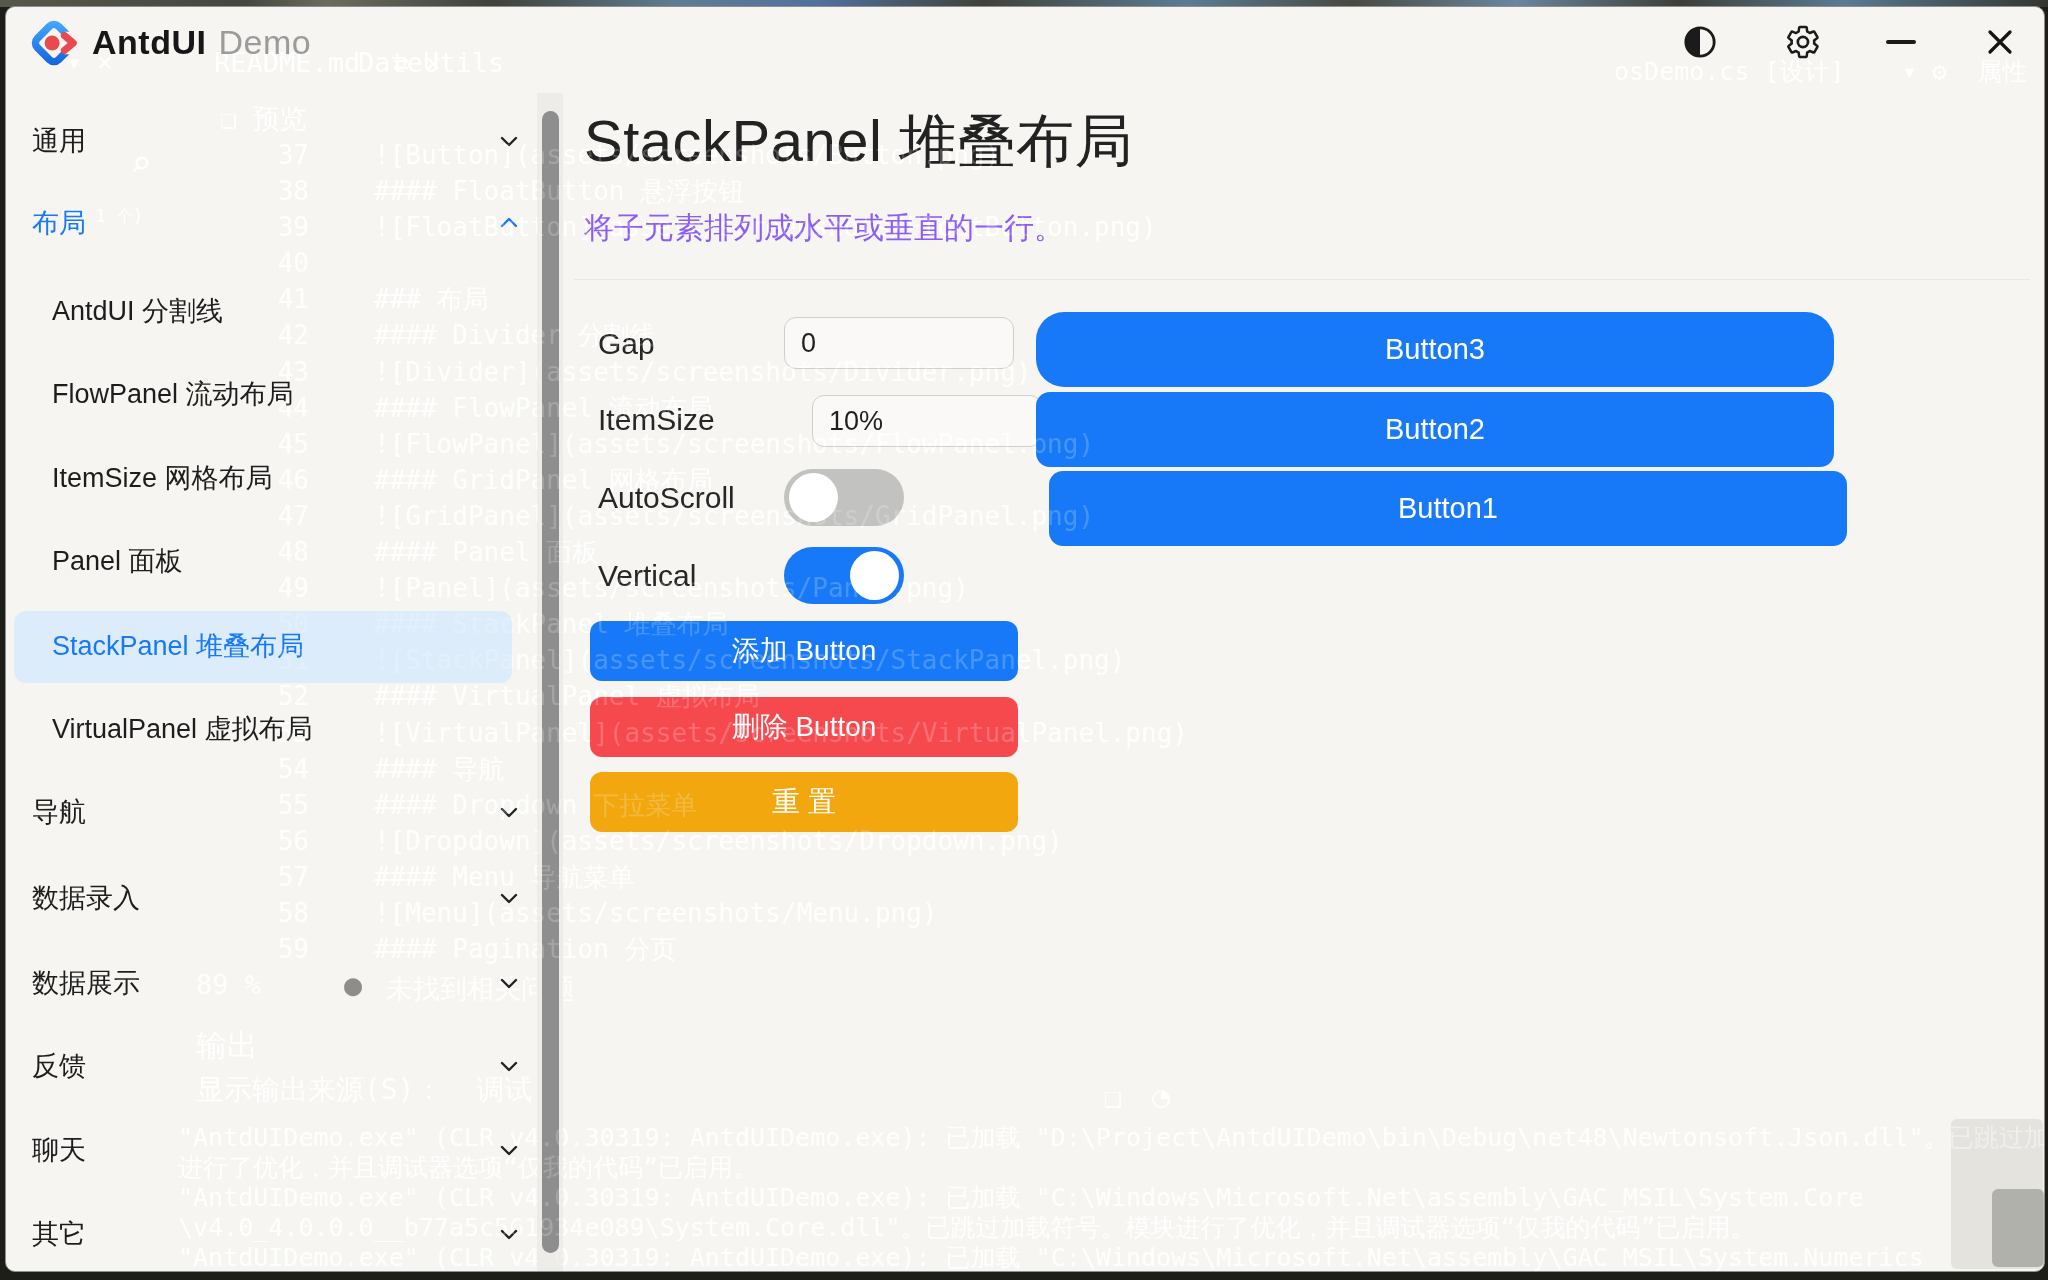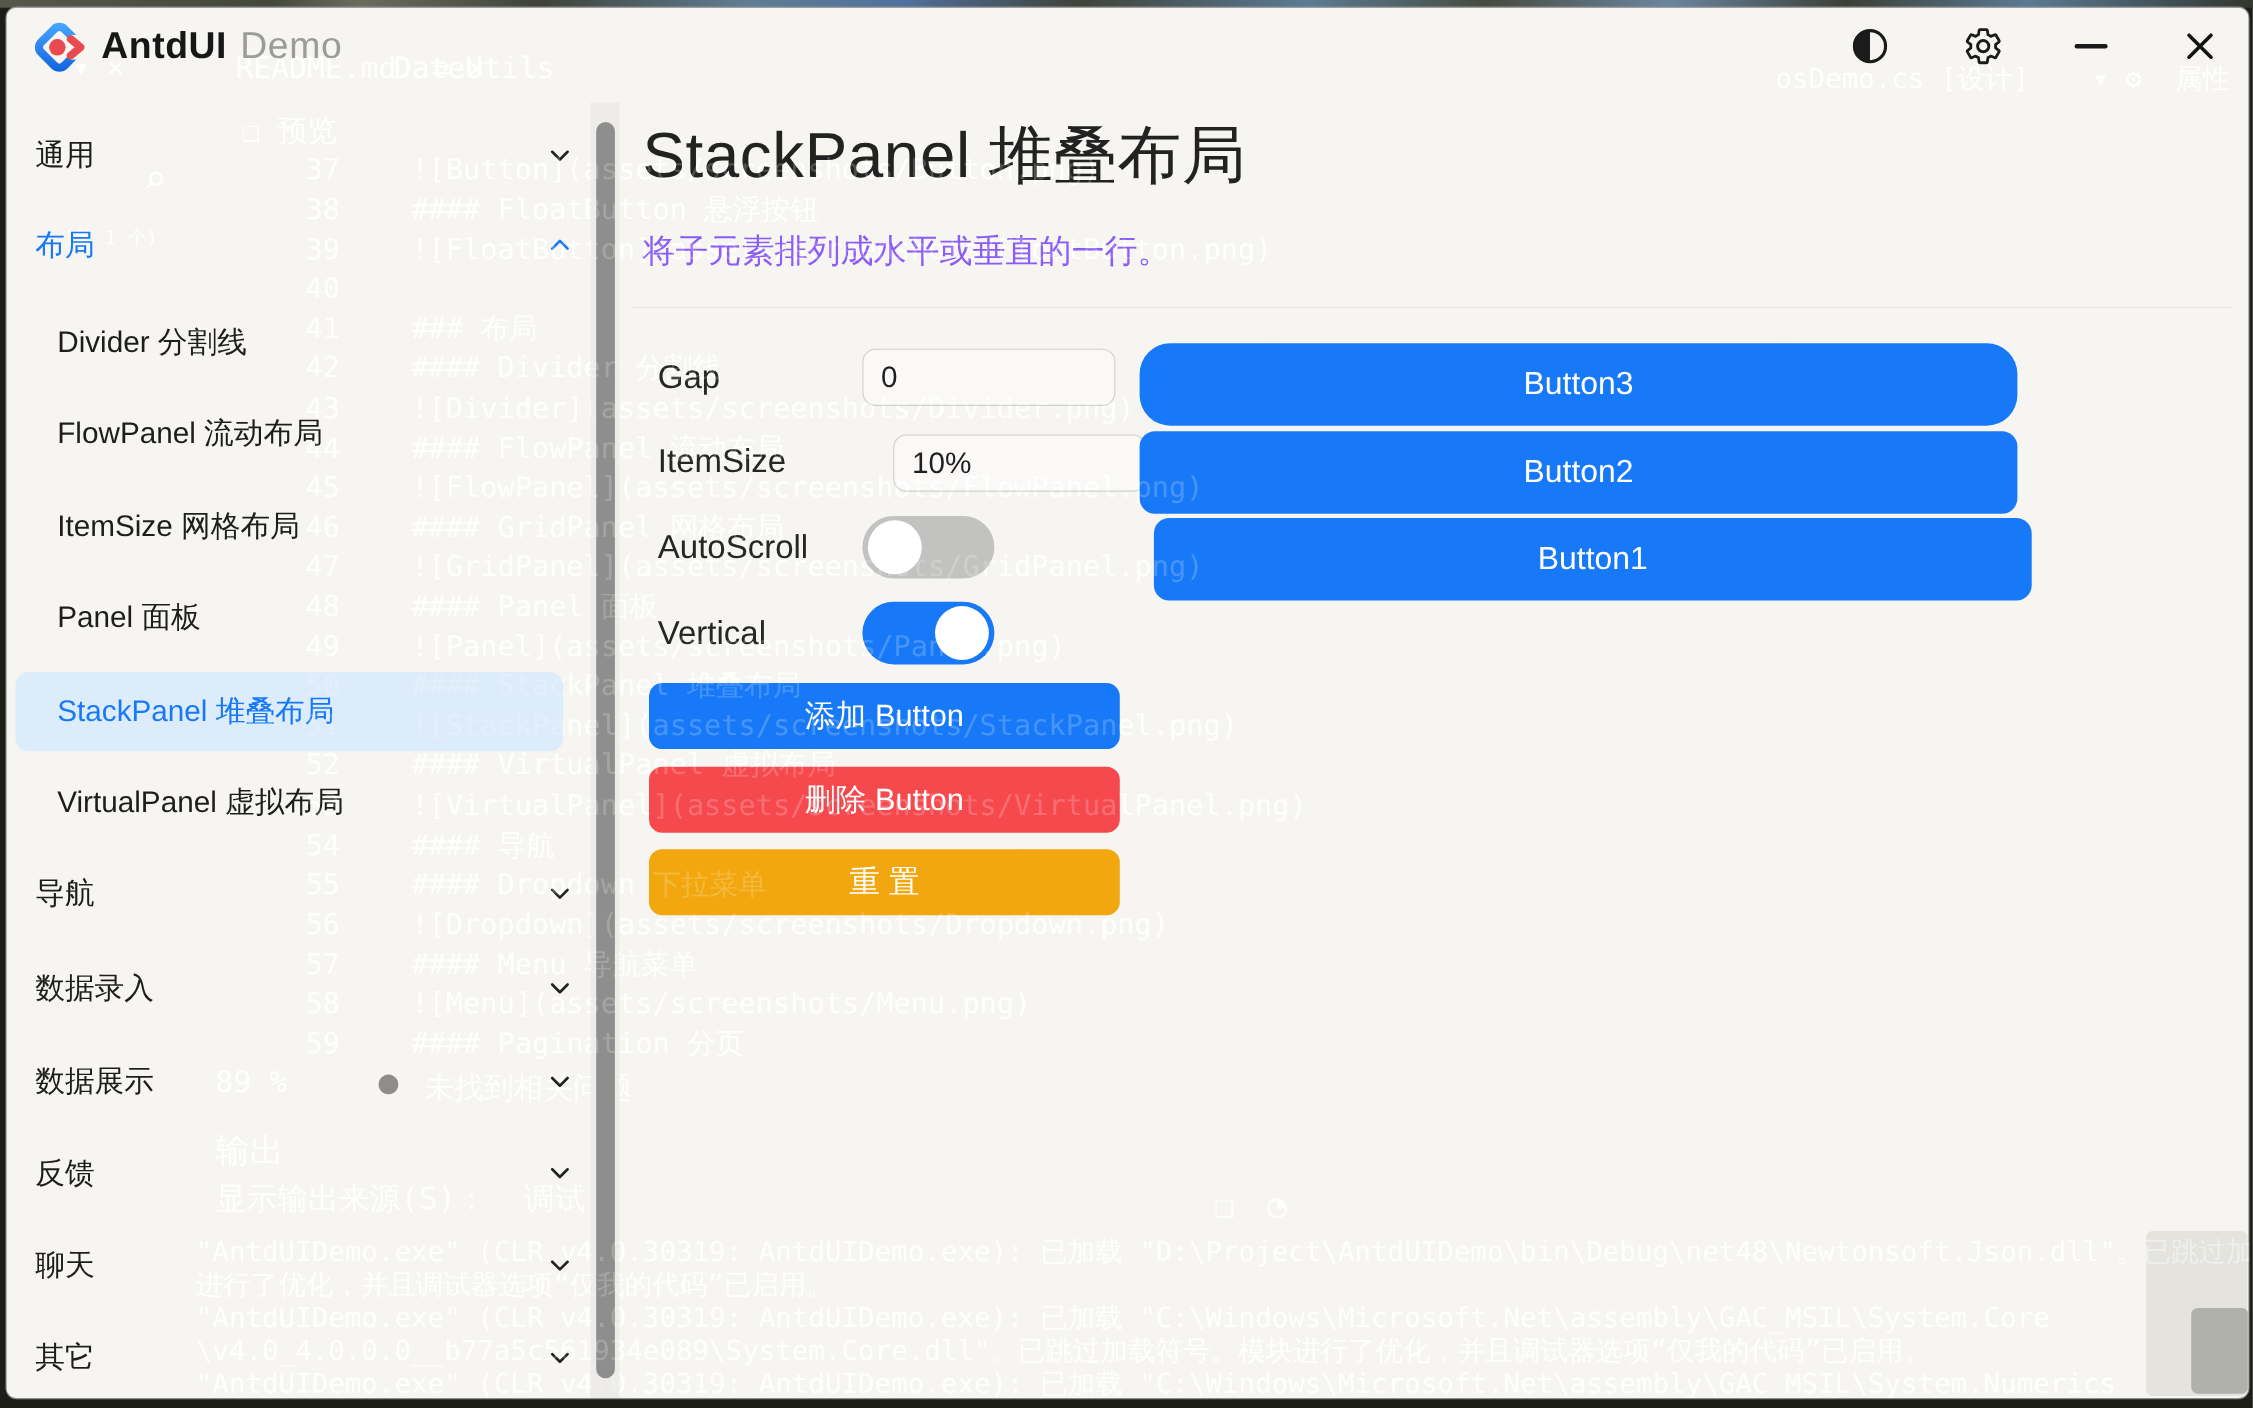--- a/index.html
+++ b/index.html
@@ -202,21 +202,21 @@
     <div class="abs side-row group blue" style="top:192px;">
       <span class="lbl">布局</span>
       <span class="chev blue">
           <svg width="24" height="24" viewBox="0 0 24 24">
             <polyline points="5,15 12,8 19,15" fill="none" stroke="currentColor" stroke-width="2.4" stroke-linecap="round" stroke-linejoin="round"></polyline>
           </svg>
         </span>
     </div>
 
     <div class="abs side-row child" style="top:280px;">
-      <span class="lbl">Divider 分割线</span>
+      <span class="lbl">AntdUI 分割线</span>
     </div>
     <div class="abs side-row child" style="top:363px;">
       <span class="lbl">FlowPanel 流动布局</span>
     </div>
     <div class="abs side-row child" style="top:447px;">
       <span class="lbl">ItemSize 网格布局</span>
     </div>
     <div class="abs side-row child" style="top:530px;">
       <span class="lbl">Panel 面板</span>
     </div>

